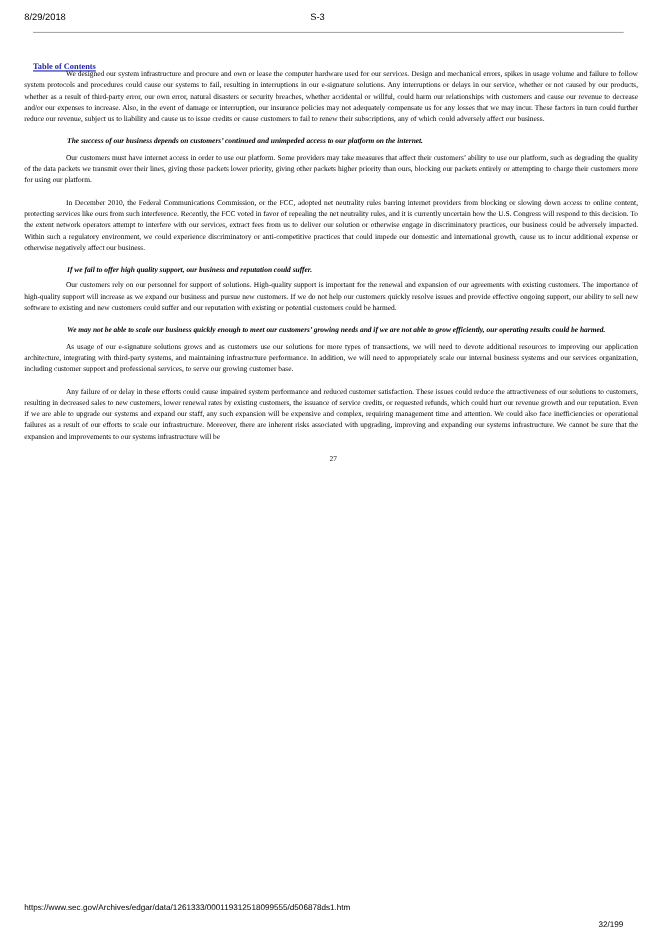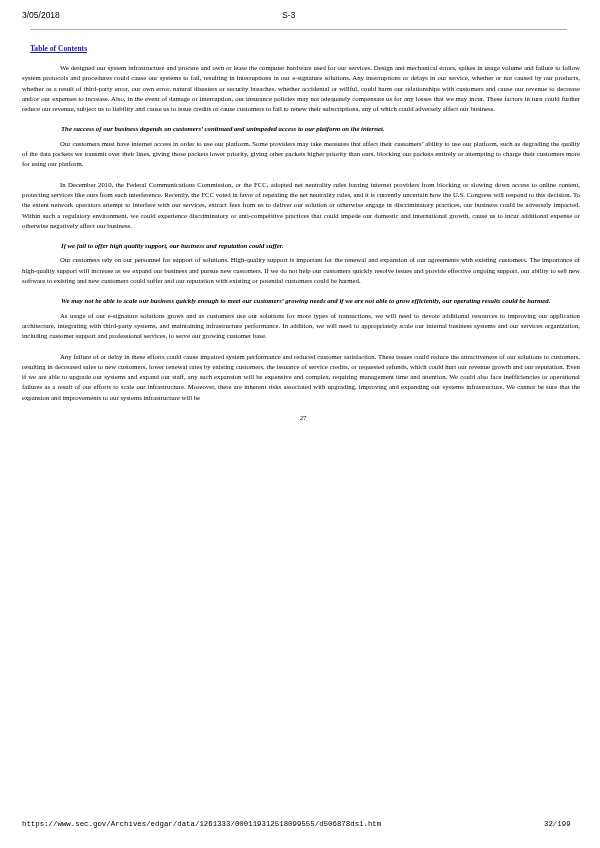--- a/index.html
+++ b/index.html
@@ -1,37 +1,37 @@
 <!DOCTYPE html>
 <html><head>
   <meta charset="utf-8">
   <style>
     html, body { margin: 0; padding: 0; background: #ffffff; }
     body { width: 600px; height: 848px; position: relative; overflow: hidden; font-family: "Liberation Serif", serif; color: #000; }
     .print-header { position: absolute; top: 10px; left: 0; width: 600px; height: 14px; font-family: "Liberation Sans", sans-serif; font-size: 8.5px; }
     .print-header .date { position: absolute; left: 22px; top: 0; }
     .print-header .title { position: absolute; left: 282px; top: 0; }
     .rule { position: absolute; top: 29px; left: 30px; width: 537px; height: 0; border-top: 1px solid #a8a8a8; }
-    .toc { position: absolute; top: 44px; left: 30px; font-size: 7.6px; font-weight: bold; color: #1a1ab0; text-decoration: underline; }
+    .toc { position: absolute; top: 56px; left: 30px; font-size: 7.6px; font-weight: bold; color: #1a1ab0; text-decoration: underline; }
     .content { position: absolute; top: 63px; left: 22px; width: 558px; font-size: 6.75px; line-height: 10.3px; }
     .content p { margin: 0; }
     .para { text-indent: 38px; text-align: justify; }
     .heading { font-style: italic; font-weight: bold; margin-left: 39px !important; margin-right: 10px !important; }
     .gap-l { height: 10px; }
     .gap-m { height: 4px; }
     .pageno { text-align: center; margin-top: 10px !important; padding-left: 4px; }
-    .print-footer { position: absolute; top: 820px; left: 0; width: 600px; height: 14px; font-family: Liberation Mono, monospace; font-size: 7.4px; }
+    .print-footer { position: absolute; top: 820px; left: 0; width: 600px; height: 14px; font-family: Liberation Sans, sans-serif; font-size: 7.4px; }
     .print-footer .url { position: absolute; left: 22px; top: 0; }
-    .print-footer .pages { position: absolute; left: 544px; top: 0; }
+    .print-footer .pages { position: absolute; left: 544px; top: 16px; }
   </style>
 </head>
 <body>
 
 <div class="print-header">
-  <span class="date">3/05/2018</span>
+  <span class="date">8/29/2018</span>
   <span class="title">S-3</span>
 </div>
 <div class="rule"></div>
 
 <a class="toc">Table of Contents</a>
 
 <div class="content">
   <p class="para">We designed our system infrastructure and procure and own or lease the computer hardware used for our services. Design and mechanical errors, spikes in usage volume and failure to follow system protocols and procedures could cause our systems to fail, resulting in interruptions in our e-signature solutions. Any interruptions or delays in our service, whether or not caused by our products, whether as a result of third-party error, our own error, natural disasters or security breaches, whether accidental or willful, could harm our relationships with customers and cause our revenue to decrease and/or our expenses to increase. Also, in the event of damage or interruption, our insurance policies may not adequately compensate us for any losses that we may incur. These factors in turn could further reduce our revenue, subject us to liability and cause us to issue credits or cause customers to fail to renew their subscriptions, any of which could adversely affect our business.</p>
   <div class="gap-l"></div>
   <p class="heading">The success of our business depends on customers’ continued and unimpeded access to our platform on the internet.</p>

